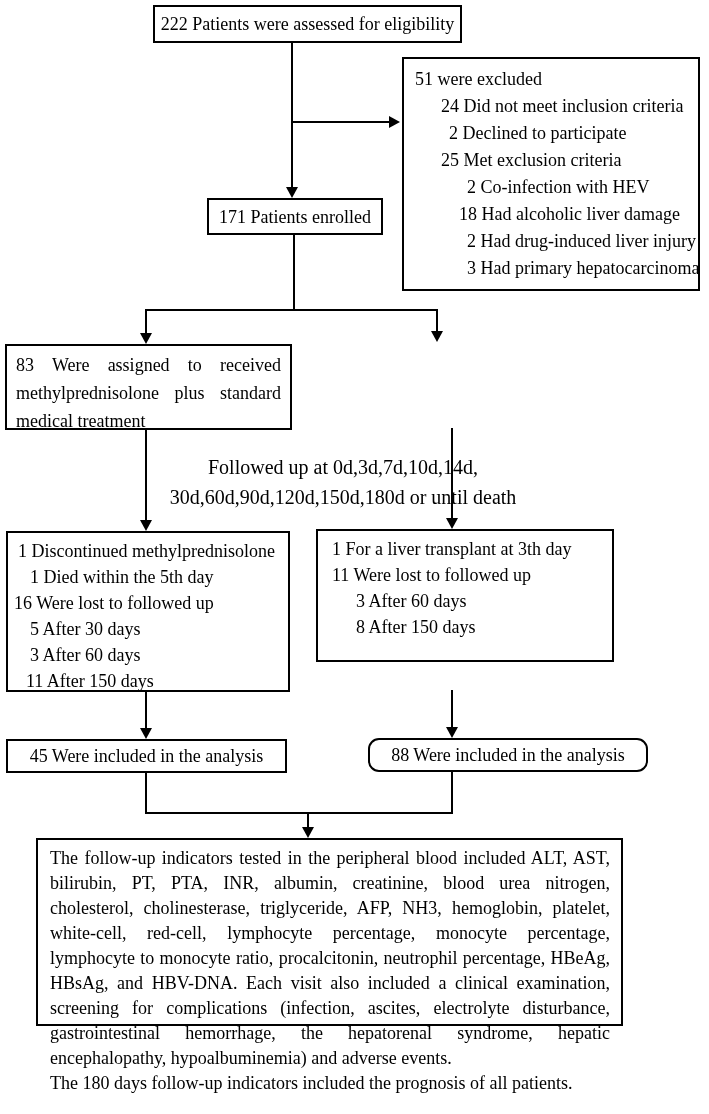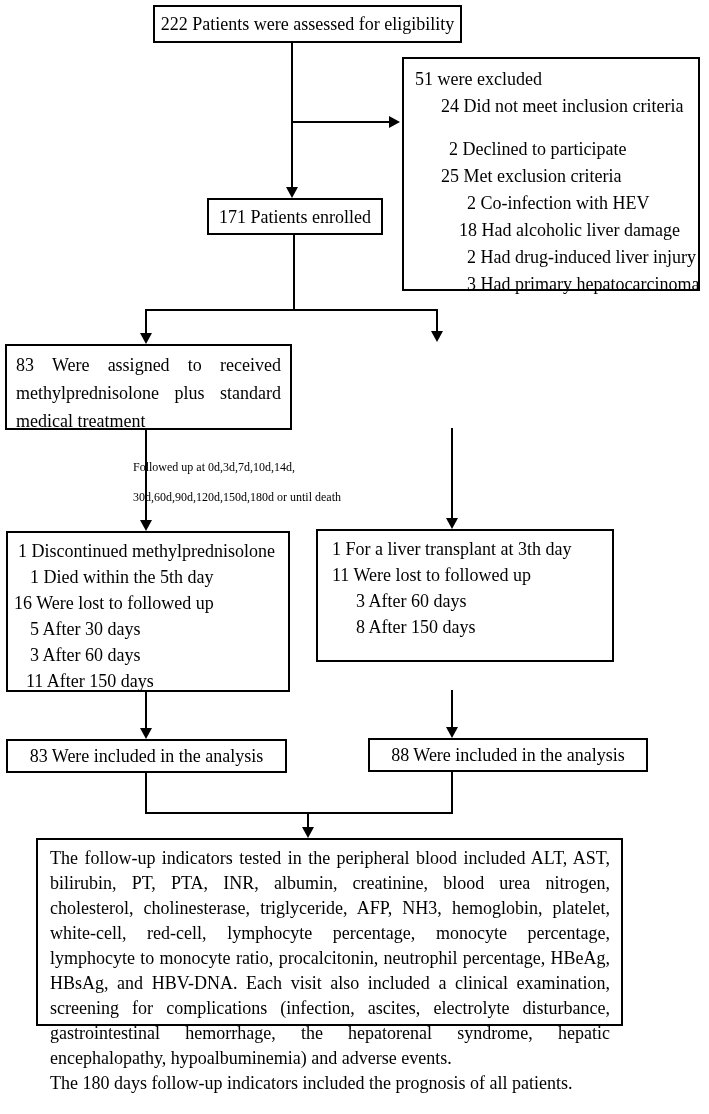--- a/index.html
+++ b/index.html
@@ -38,39 +38,39 @@
   }
   .lines { display: block; }
   .lines div { white-space: nowrap; }
   
   .pl0  { padding-left: 0; }
   .pl4  { padding-left: 4px; }
   .pl12 { padding-left: 12px; }
   .pl16 { padding-left: 16px; }
   .pl24 { padding-left: 24px; }
   .pl26 { padding-left: 26px; }
-  .pl34 { padding-left: 34px; margin-top: 16px; }
+  .pl34 { padding-left: 34px; }
   .pl44 { padding-left: 44px; }
   .pl52 { padding-left: 52px; }
 
   #box-assessed   { left: 153px; top: 5px;   width: 309px; height: 38px; }
   #box-excluded   { left: 402px; top: 57px;  width: 298px; height: 234px; padding: 7px 8px 0 11px; line-height: 27px; }
   #box-enrolled   { left: 207px; top: 198px; width: 176px; height: 37px; }
   #box-arm-left   { left: 5px;   top: 344px; width: 287px; height: 86px; padding: 5px 9px 0 9px; text-align: justify; line-height: 28px; }
   #box-arm-right  { left: 330px; top: 342px; width: 283px; height: 86px; padding: 5px 9px 0 9px; line-height: 28px; }
   #box-fu-left    { left: 6px;   top: 531px; width: 284px; height: 161px; padding: 5px 4px 0 6px; }
   #box-fu-right   { left: 316px; top: 529px; width: 298px; height: 133px; padding: 5px 4px 0 14px; }
   #box-ana-left   { left: 6px;   top: 739px; width: 281px; height: 34px; }
-  #box-ana-right  { left: 368px; top: 738px; width: 280px; height: 34px; }
+  #box-ana-right  { left: 368px; top: 738px; width: 280px; height: 34px; border-radius: 11px; }
   #box-indicators { left: 36px;  top: 838px; width: 587px; height: 188px; padding: 6px 11px 0 12px; line-height: 25px; }
   #box-indicators .para { text-align: justify; }
 
   #note-followup {
     position: absolute; left: 133px; top: 452px; width: 420px;
-    font-size: 12px; line-height: 30px; text-align: left; background: #ffffff;
+    font-size: 20px; line-height: 30px; text-align: center; background: #ffffff;
   }
 </style>
 </head>
 <body>
 
 <div id="canvas">
 
   <div id="box-assessed" class="box center">
     <span>222 Patients were assessed for eligibility</span>
   </div>
@@ -110,21 +110,21 @@
   </div>
 
   <div id="box-fu-right" class="box lines">
     <div class="pl0">1 For a liver transplant at 3th day</div>
     <div class="pl0">11 Were lost to followed up</div>
     <div class="pl24">3 After 60 days</div>
     <div class="pl24">8 After 150 days</div>
   </div>
 
   <div id="box-ana-left" class="box center">
-    <span>83 Were included in the analysis</span>
+    <span>45 Were included in the analysis</span>
   </div>
 
   <div id="box-ana-right" class="box center">
     <span>88 Were included in the analysis</span>
   </div>
 
   <div id="box-indicators" class="box">
     <div class="para">The follow-up indicators tested in the peripheral blood included ALT, AST, bilirubin, PT, PTA, INR, albumin, creatinine, blood urea nitrogen, cholesterol, cholinesterase, triglyceride, AFP, NH3, hemoglobin, platelet, white-cell, red-cell, lymphocyte percentage, monocyte percentage, lymphocyte to monocyte ratio, procalcitonin, neutrophil percentage, HBeAg, HBsAg, and HBV-DNA. Each visit also included a clinical examination, screening for complications (infection, ascites, electrolyte disturbance, gastrointestinal hemorrhage, the hepatorenal syndrome, hepatic encephalopathy, hypoalbuminemia) and adverse events.</div>
     <div>The 180 days follow-up indicators included the prognosis of all patients.</div>
   </div>

